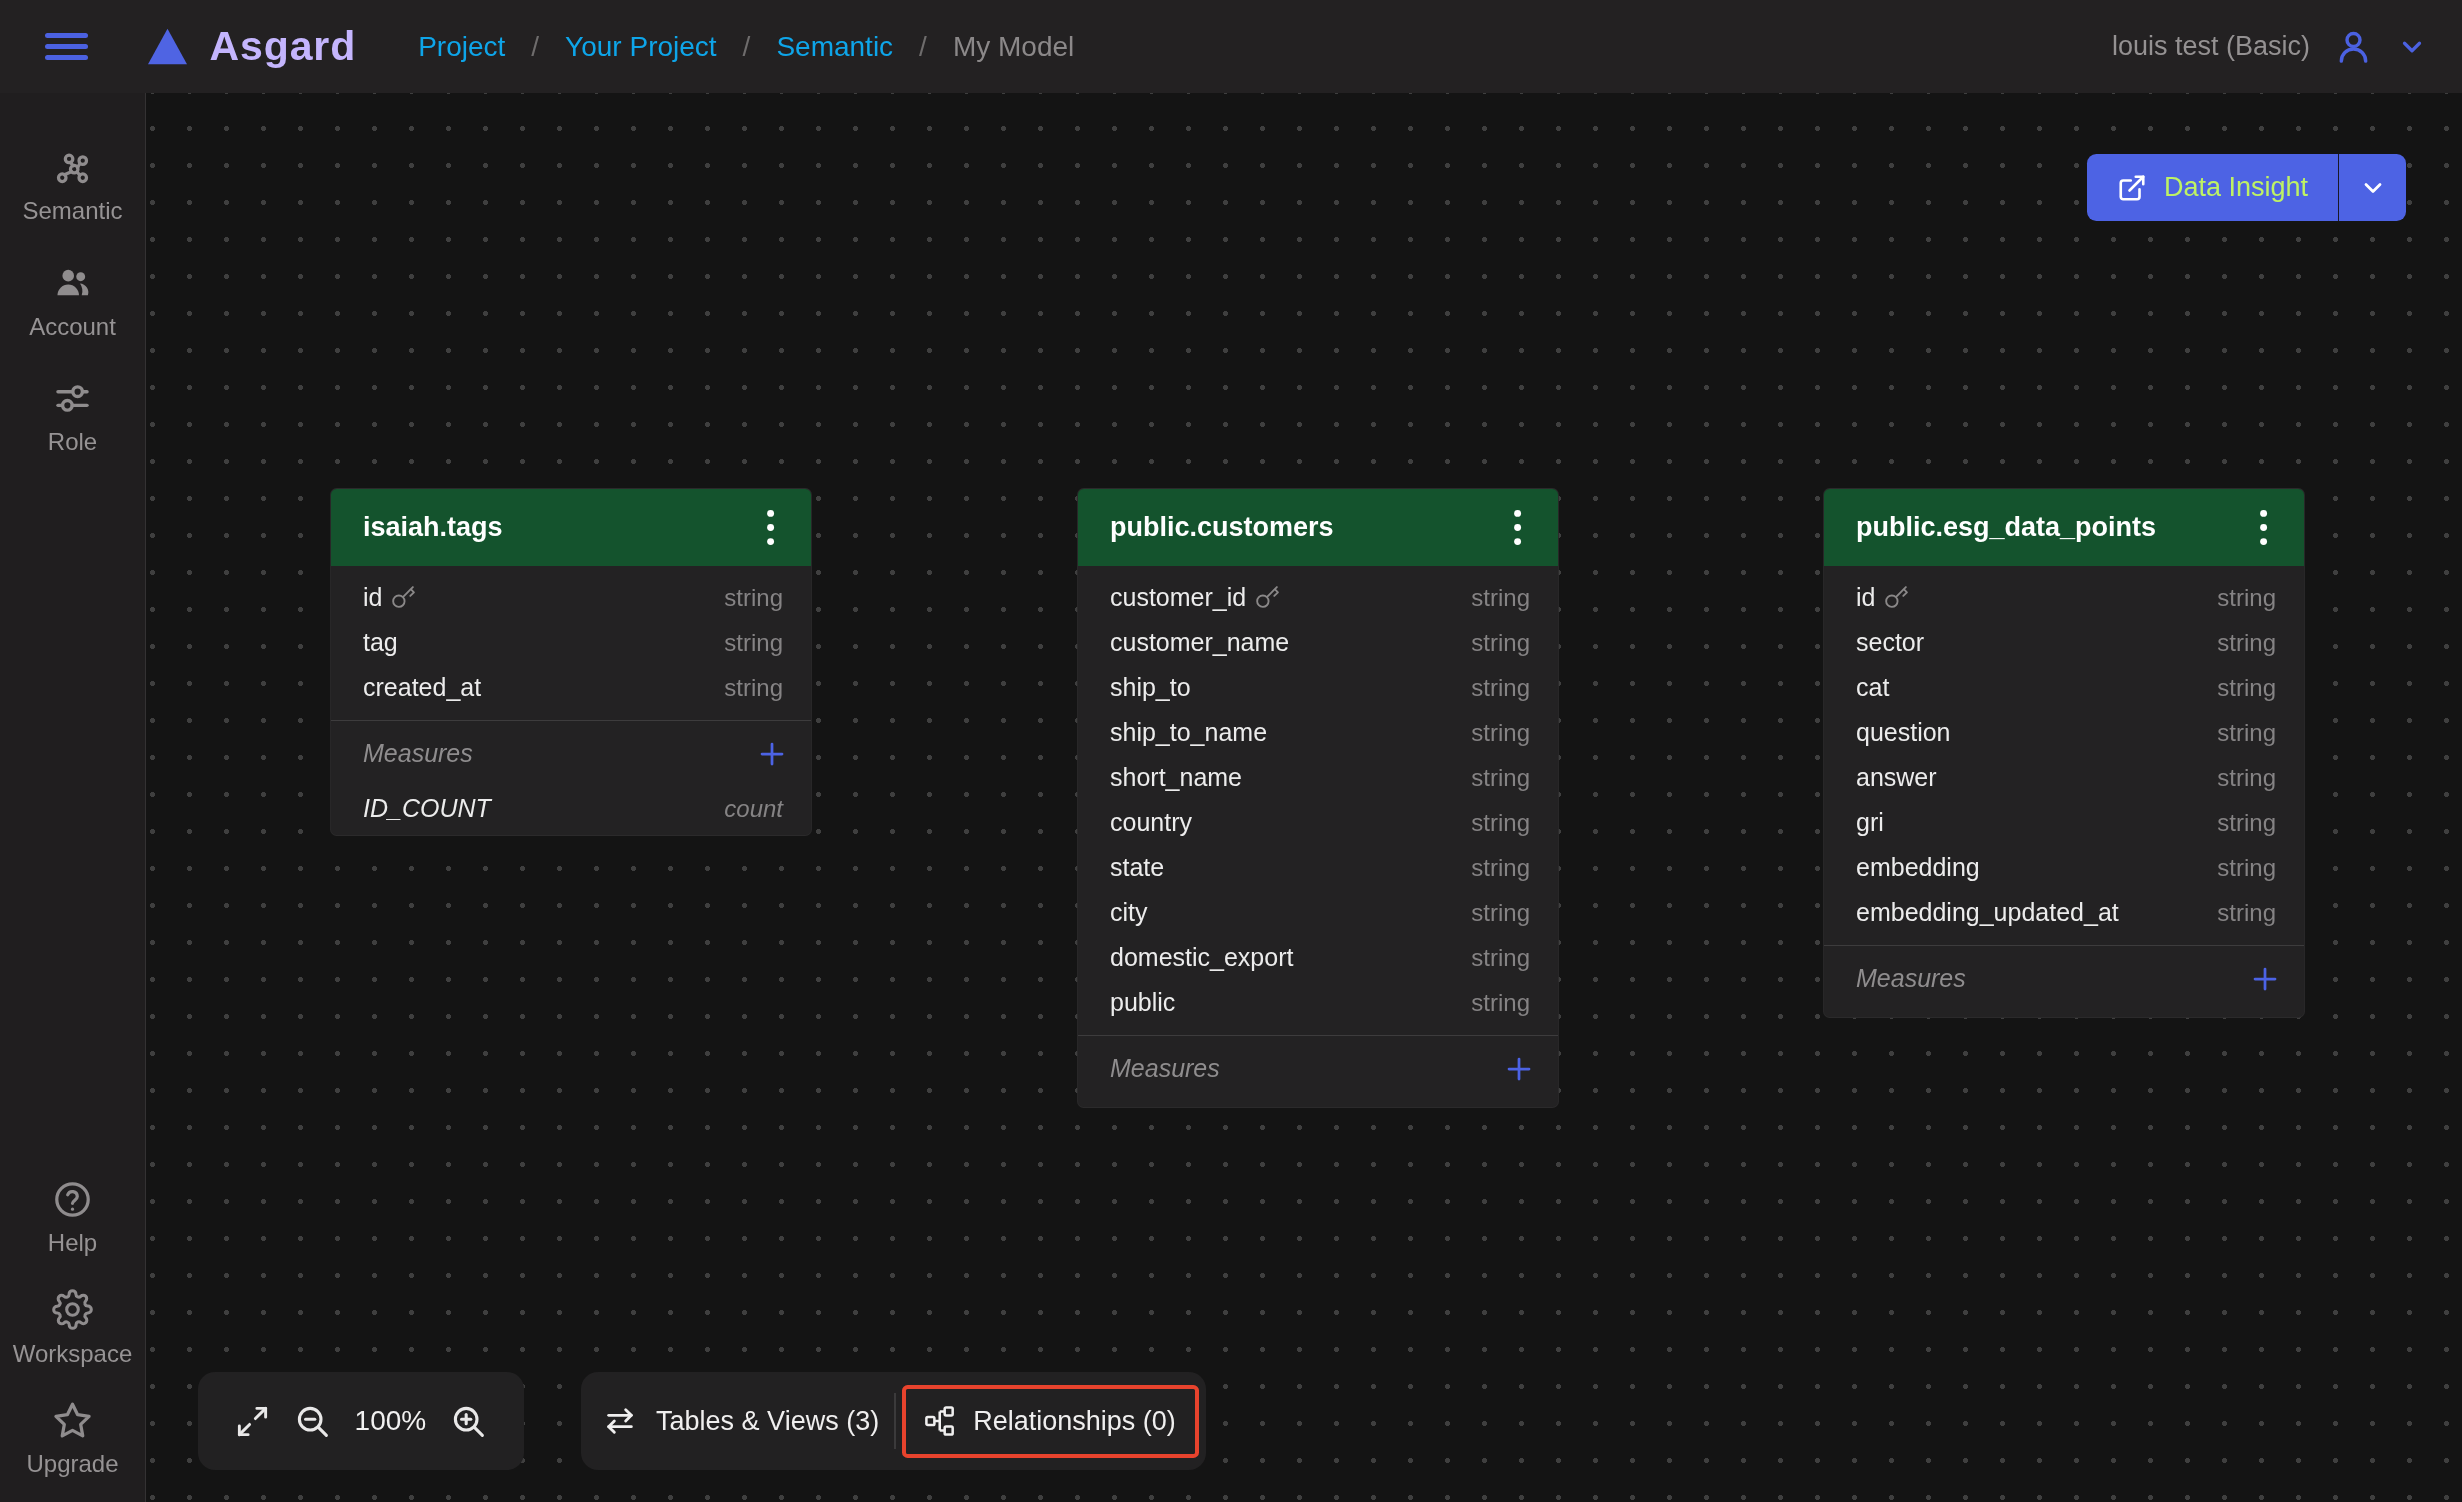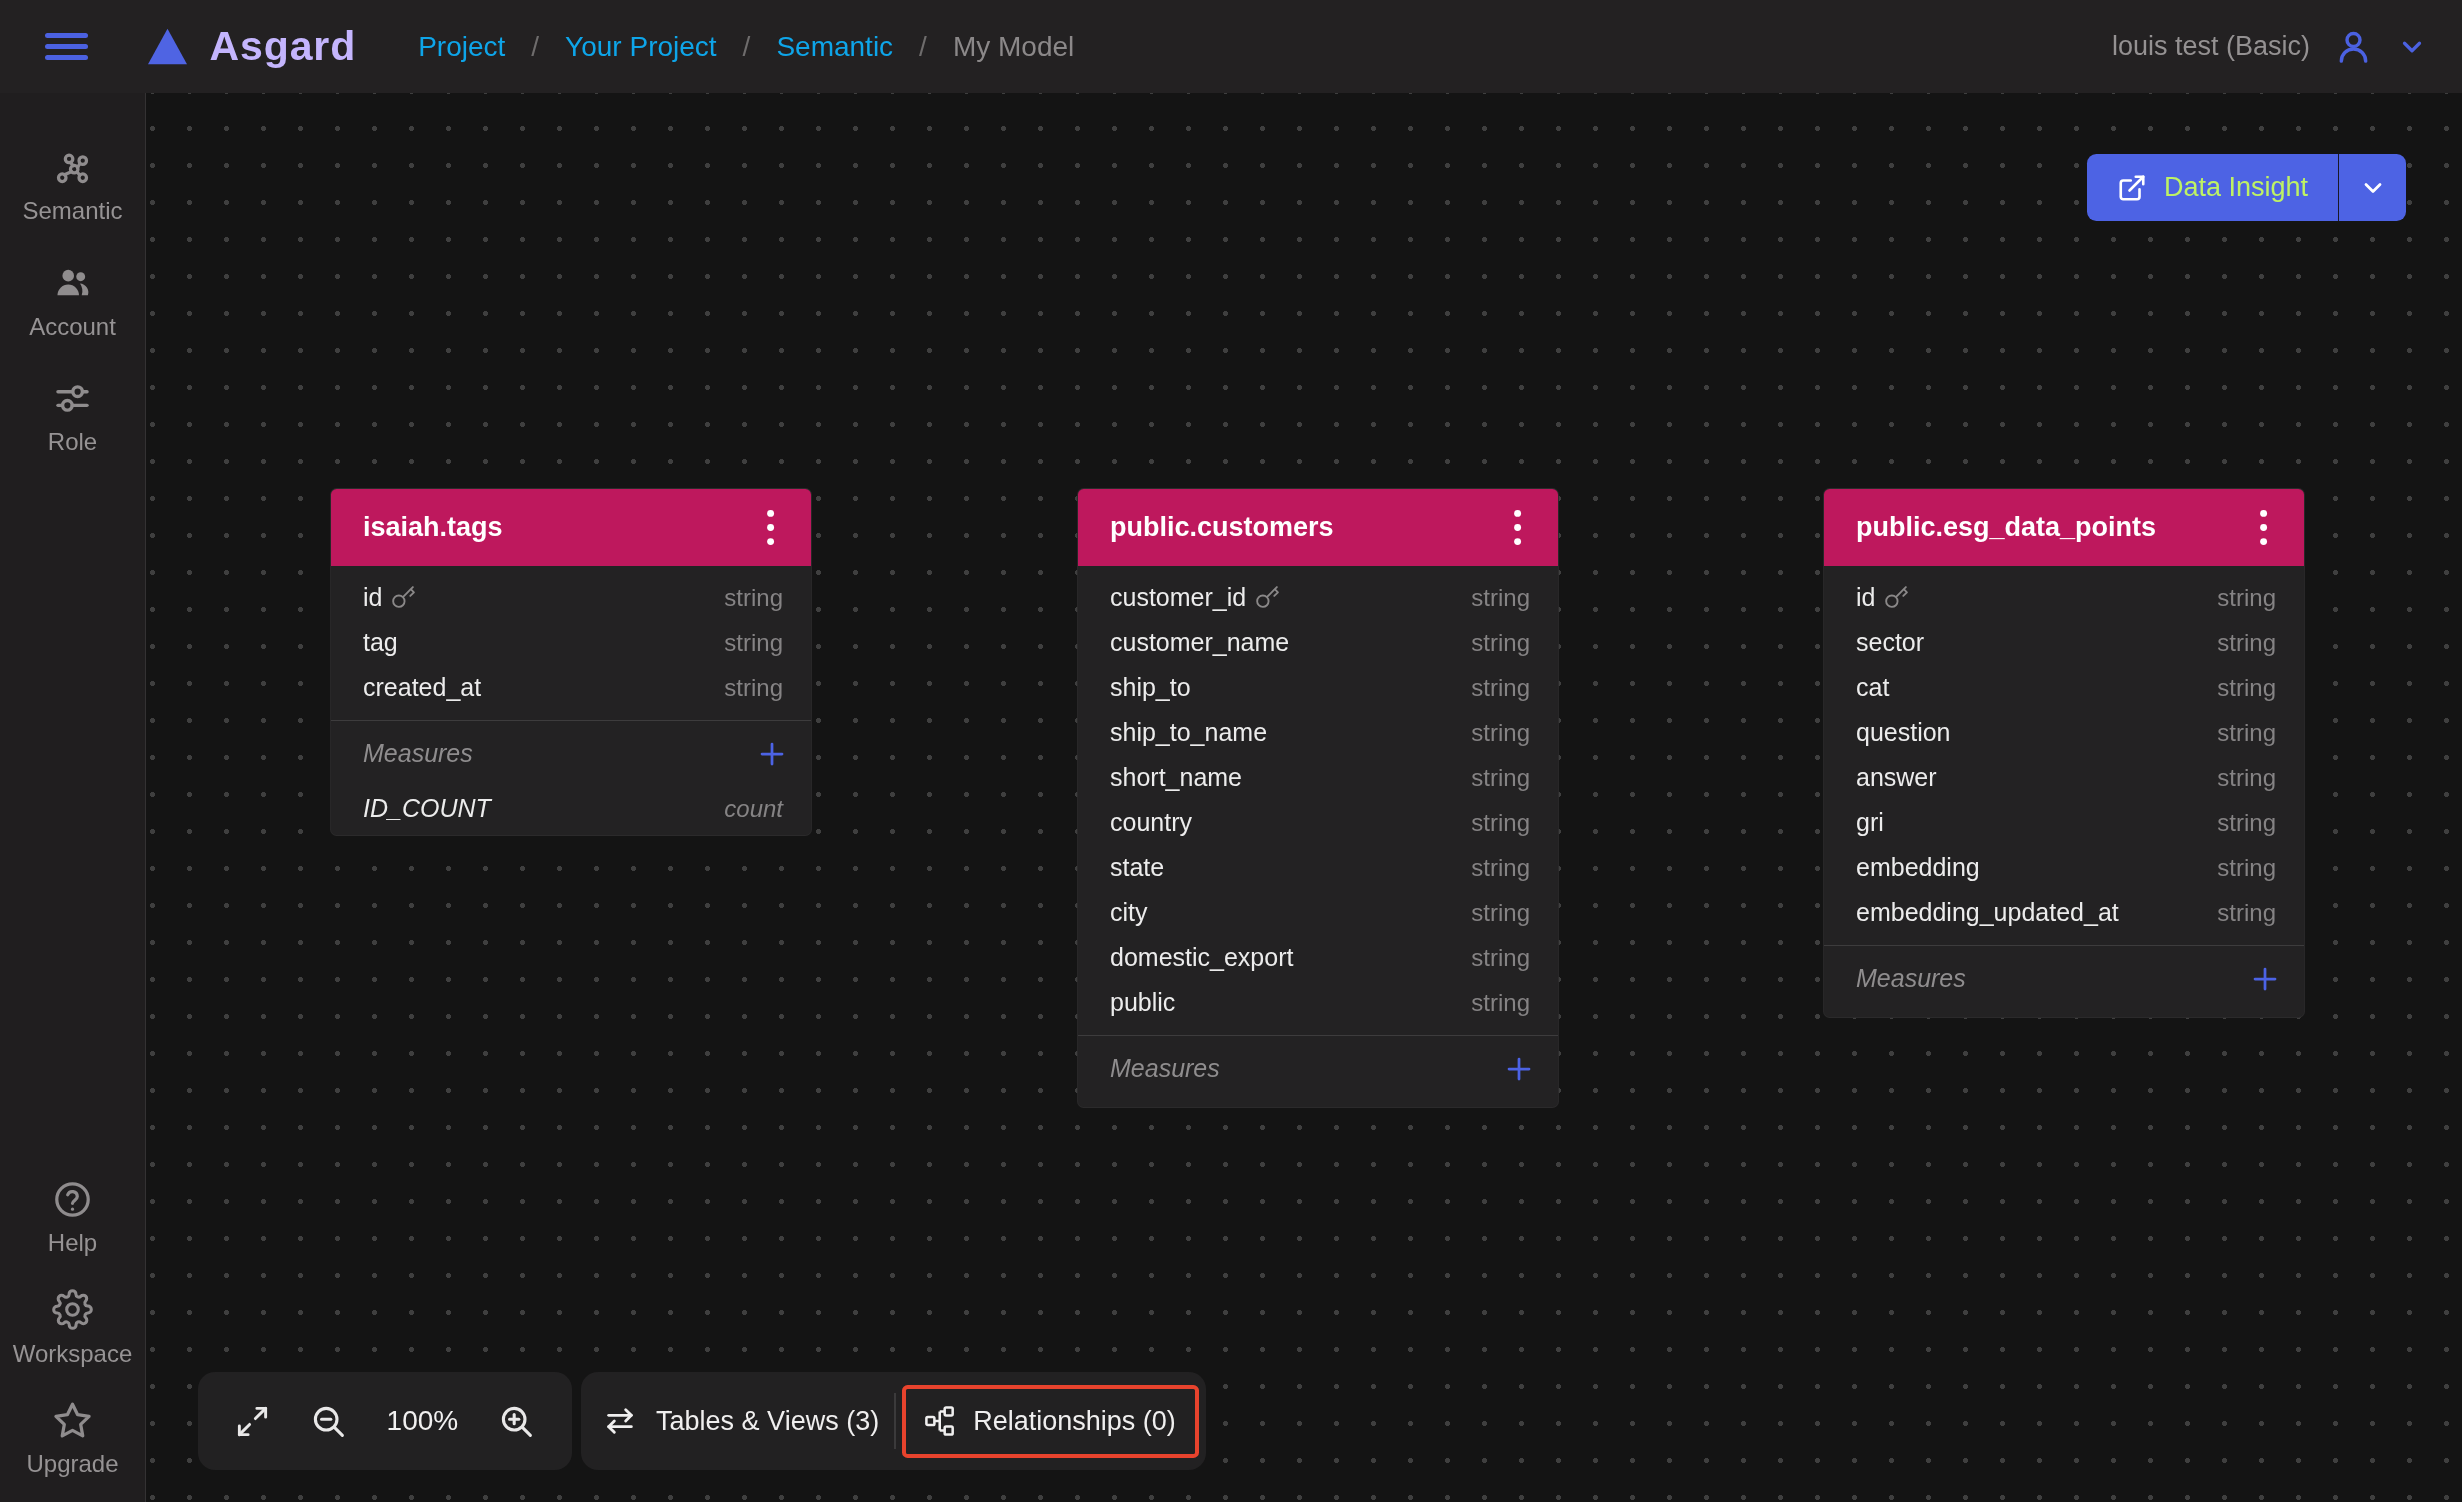--- a/index.html
+++ b/index.html
@@ -59,21 +59,21 @@
 
   
   .table-card {
     position:absolute; width:480px; background:#232223; border-radius:5.6px;
     box-shadow:0 0 0 0.9px #2b2a2b;
   }
   .table-card.t0 { left:184px;  top:396px; }
   .table-card.t1 { left:931px;  top:396px; }
   .table-card.t2 { left:1677px; top:396px; }
   .card-header {
-    height:77px; background:#be185d; border-radius:5.6px 5.6px 0 0;
+    height:77px; background:#14532d; border-radius:5.6px 5.6px 0 0;
     display:flex; align-items:center; padding:0 22.4px 0 32px; cursor:grab;
   }
   .card-title { flex:1; font-size:27px; font-weight:600; color:#ffffff; }
   .kebab { width:37px; height:49px; display:flex; align-items:center; justify-content:center; cursor:pointer; color:#ffffff; }
   .card-cols { padding:9.3px 0; }
   .col-row { height:45px; display:flex; align-items:center; padding:0 28px 0 32px; }
   .col-name { flex:1; font-size:25px; color:#ececec; display:flex; align-items:center; gap:9px; }
   .col-type { font-size:24px; color:#858384; }
   .key-ic { color:#8a8888; display:flex; }
   .card-divider { height:0.9px; background:#3d3c3d; }
@@ -81,21 +81,21 @@
   .measures-head { height:67px; display:flex; align-items:center; padding:0 24px 0 32px; }
   .measures-label { flex:1; font-size:25px; color:#8f8d8e; }
   .add-measure { color:#4c63e5; cursor:pointer; display:flex; }
   .measure-row { height:43px; display:flex; align-items:center; padding:0 28px 0 32px; }
   .measure-name { flex:1; font-size:25px; color:#ececec; }
   .measure-type { font-size:24px; color:#858384; }
 
   
   .pill { position:absolute; background:#222122; border-radius:17px; height:98px;
           display:flex; align-items:center; }
-  .pill.zoomer { left:51px; top:1279px; width:374px; justify-content:space-between; padding:0 37px; color:#e9e8e8; }
+  .pill.zoomer { left:51px; top:1279px; width:326px; justify-content:space-between; padding:0 37px; color:#e9e8e8; }
   .pz-btn { display:flex; align-items:center; cursor:pointer; color:#e9e8e8; }
   .zoom-level { font-size:28px; color:#f2f1f1; cursor:pointer; }
   .pill.viewsbar { left:434px; top:1279px; width:625px; padding:0 7.5px; }
   .pv-btn { display:flex; align-items:center; justify-content:center; gap:18.7px;
             font-size:27px; color:#f0efef; cursor:pointer; }
   .pv-btn.tables { flex:1; height:100%; }
   .pv-divider { width:1.9px; height:56px; background:#3b3a3b; }
   .highlight-box {
     margin-left:5.6px; width:297px; height:73px; border:4.7px solid #e8432d; border-radius:5.6px;
     display:flex; align-items:center; justify-content:center;

